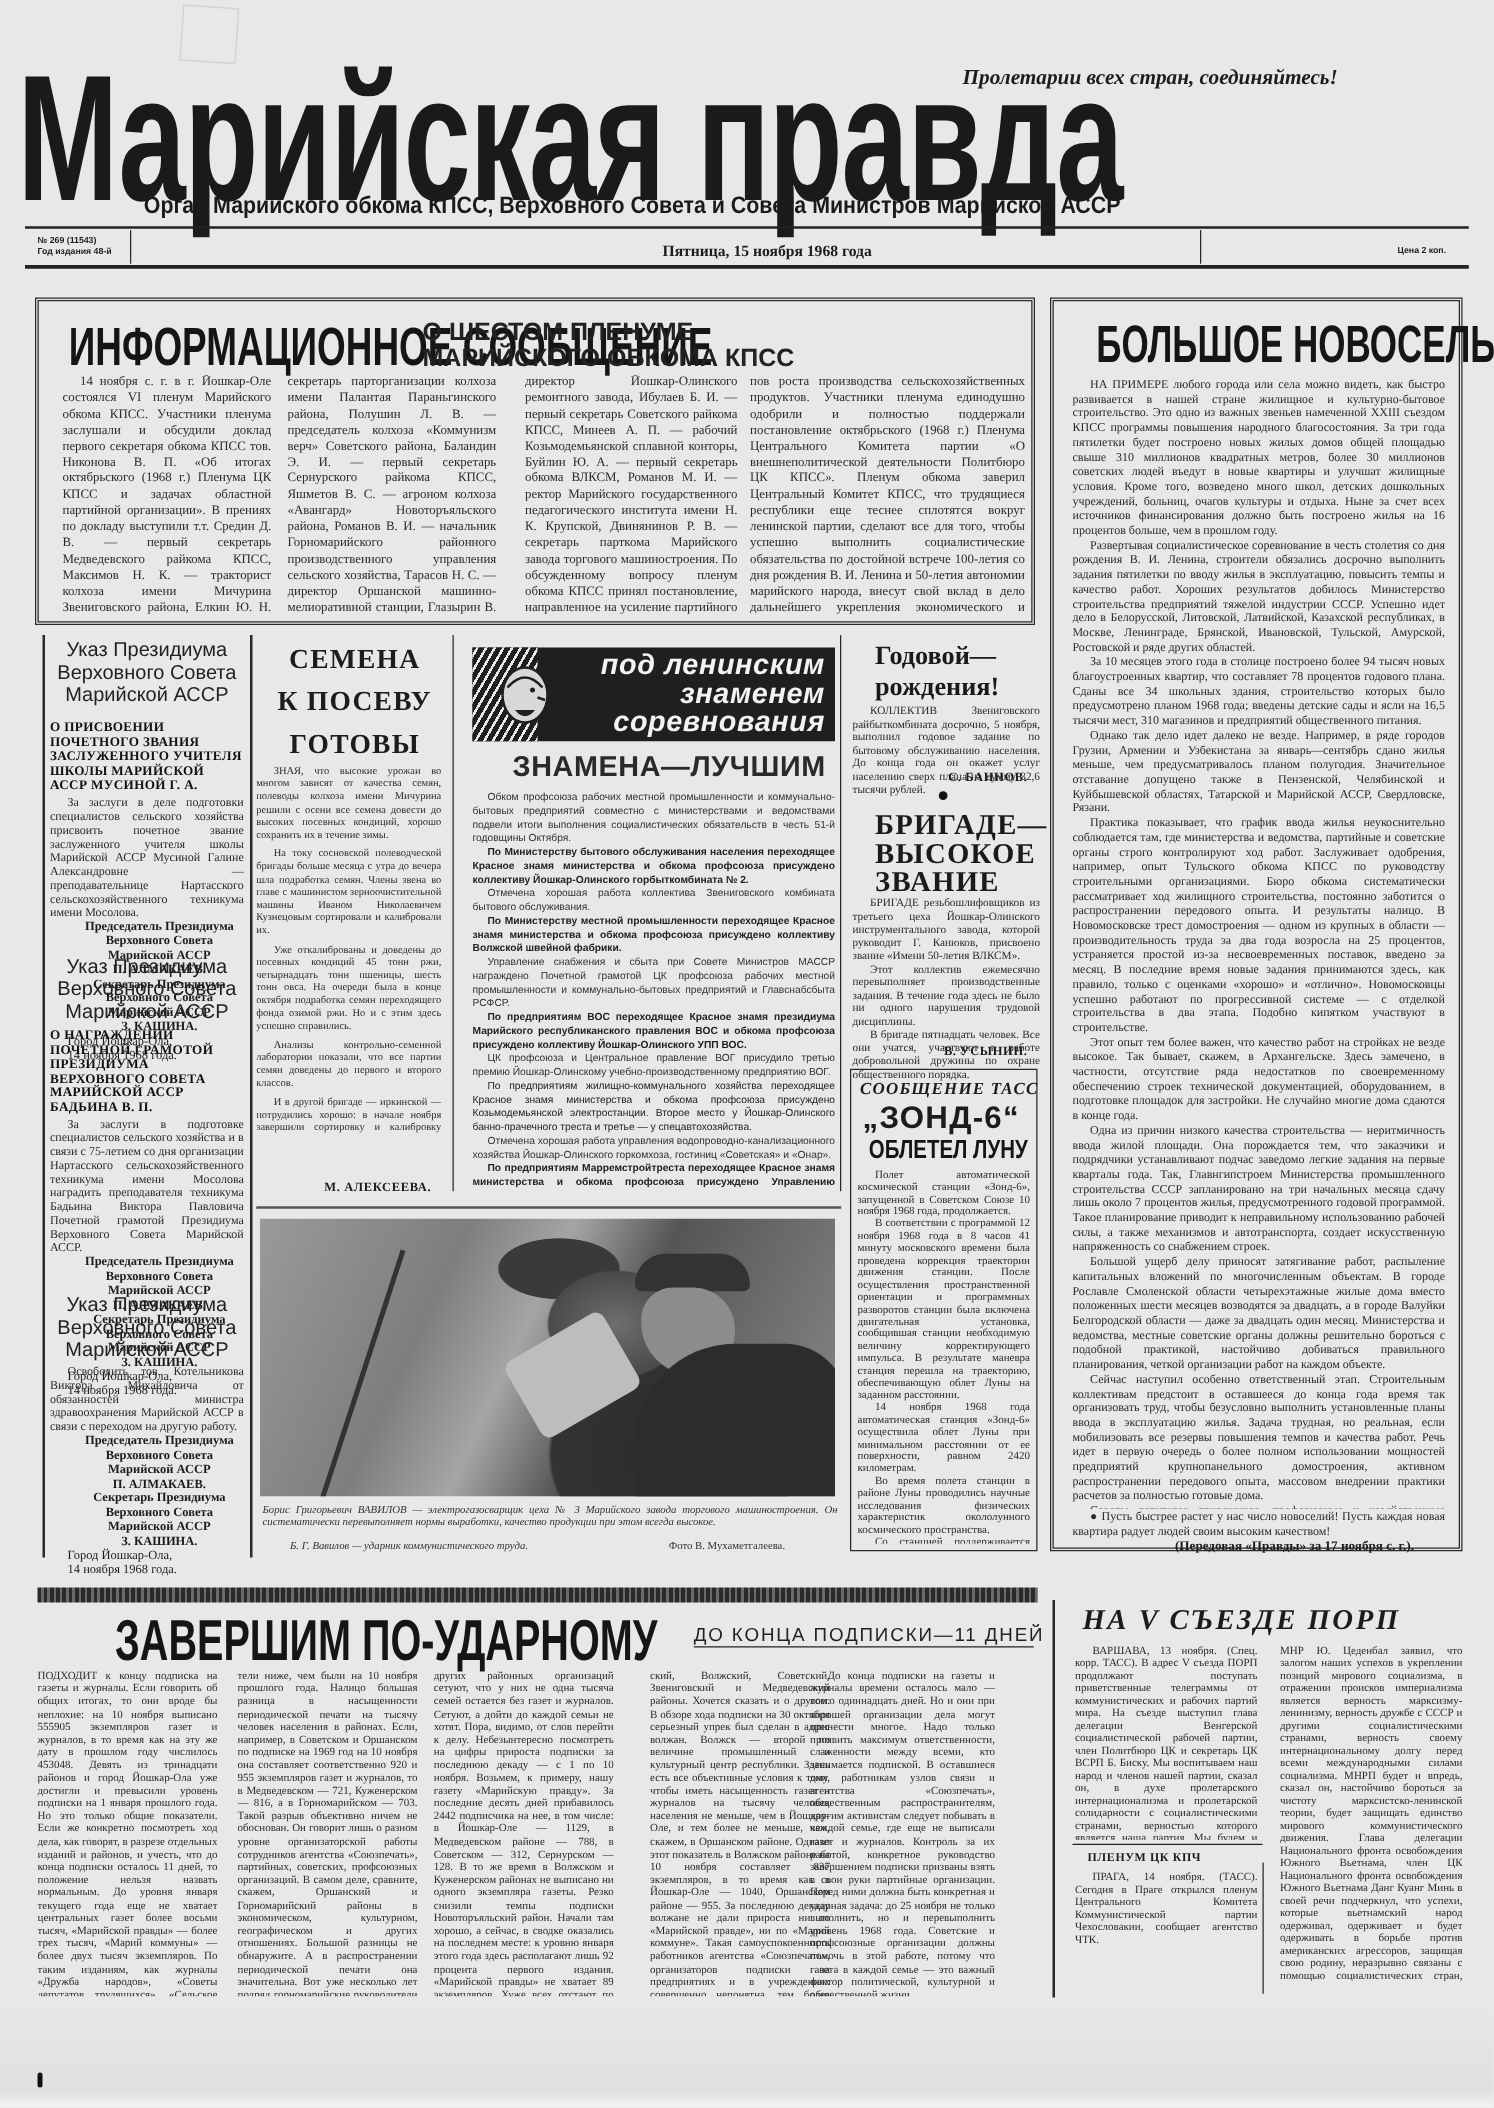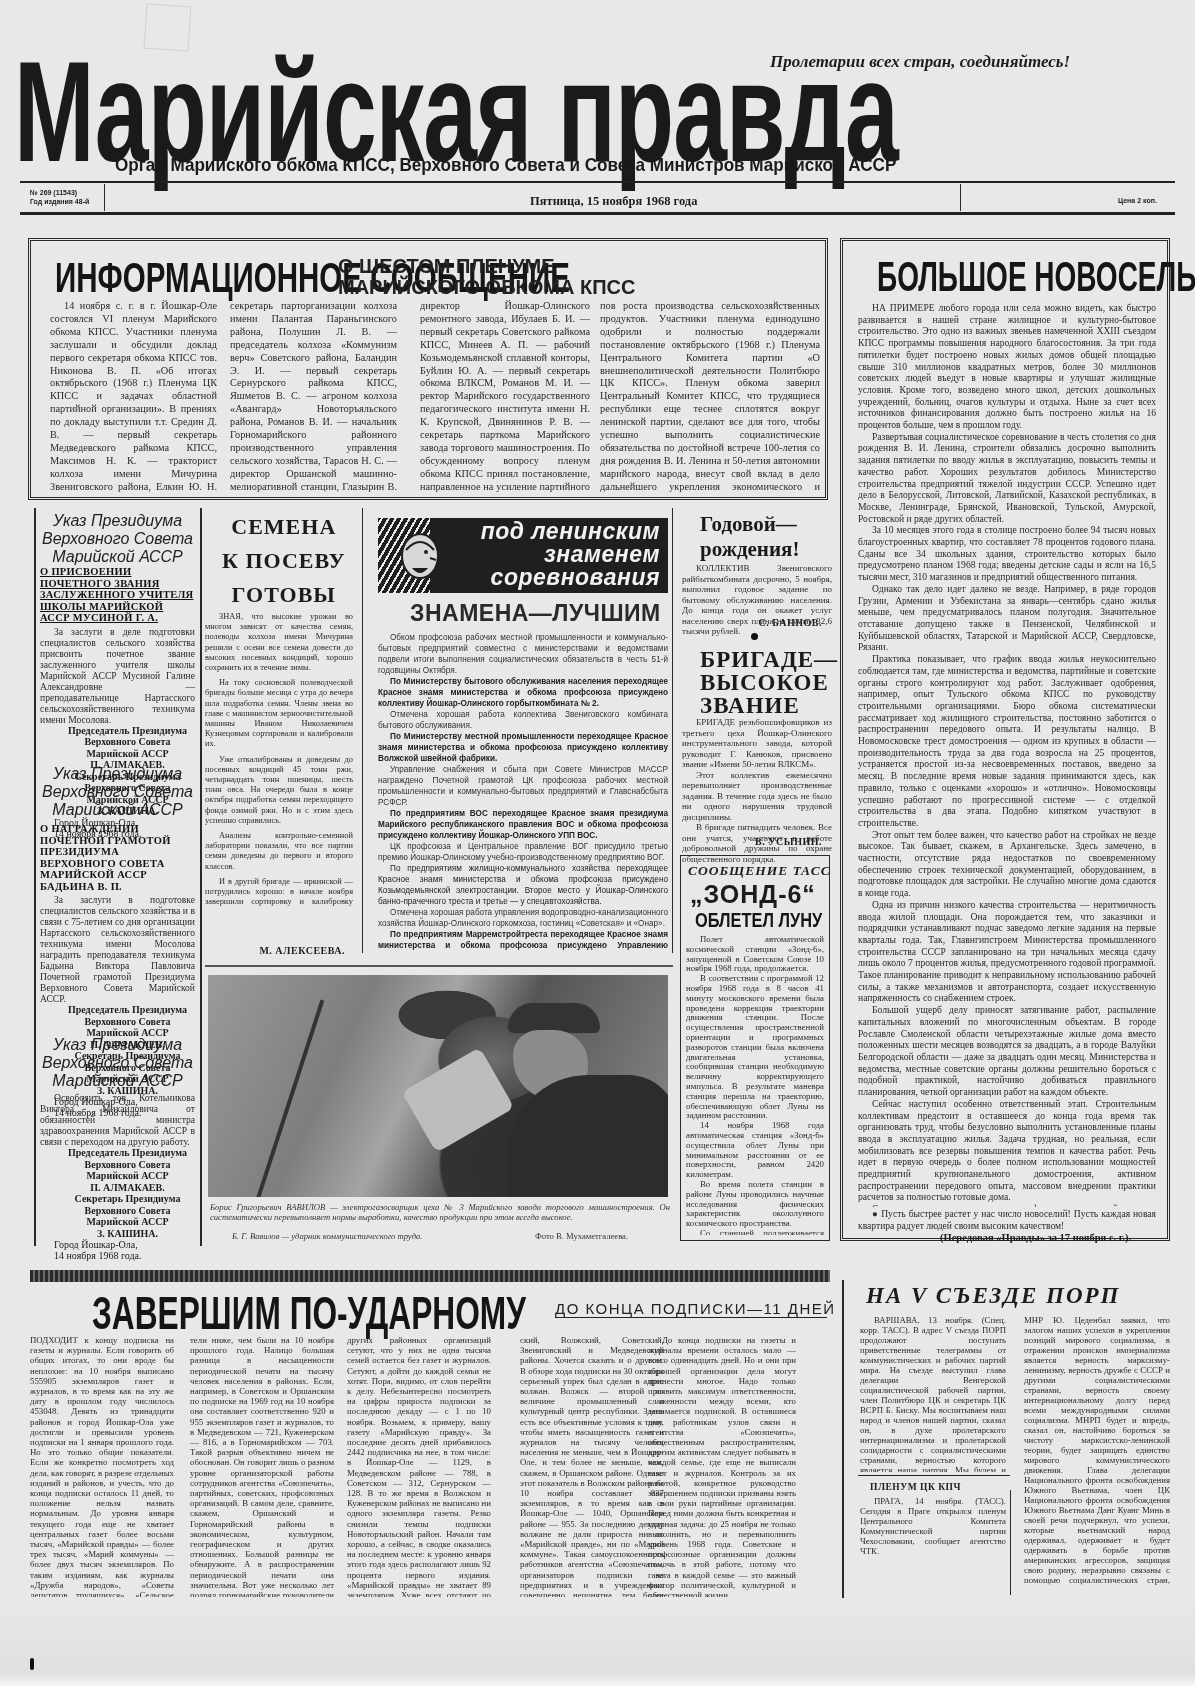--- a/index.html
+++ b/index.html
@@ -39,21 +39,21 @@
   .meta-small { font-family: "Liberation Sans", sans-serif; font-size: 7px; font-weight: bold; line-height: 9px; }
   .date-line { font-family: "Liberation Serif", serif; font-weight: bold; font-size: 12.5px; margin-left: 33px; }
 
   .condensed-head {
     font-family: "Liberation Sans", sans-serif; font-weight: bold;
     transform-origin: left top; white-space: nowrap; color: #151515;
   }
   .box { position: absolute; border: 2px solid #2a2a2a; }
   .box-double { position: absolute; border: 3px double #2a2a2a; }
   .sig { text-align: right; font-weight: bold; font-size: 10px; letter-spacing: 0.5px; }
-  .ukaz-title { font-family: "Liberation Sans", sans-serif; font-size: 16px; line-height: 18px; text-align: center; color:#222;font-style:italic; }
+  .ukaz-title { font-family: "Liberation Sans", sans-serif; font-size: 16px; line-height: 18px; text-align: center; color:#222; }
   .ukaz-sub { font-weight: bold; font-size: 10.5px; line-height: 11.5px; letter-spacing: 0.3px; text-transform: uppercase; color:#111; }
   .ukaz-sign { font-weight: bold; font-size: 10px; line-height: 11.5px; text-align: center; padding-left: 20px; }
 
   .banner {
     position: absolute; background: #1f1f1f; color: #f2f2f2;
     font-family: "Liberation Sans", sans-serif; font-weight: 900; font-style: italic;
   }
   .photo {
     position: absolute; overflow: hidden;
     background:
@@ -132,21 +132,21 @@
 
   <div class="vrule" style="left:34px;top:508px;height:738px;"></div>
   <div class="vrule" style="left:200px;top:508px;height:738px;"></div>
 
   <div class="abs" style="left:40px;top:512px;width:155px;">
     <div class="ukaz-title">
       <div>Указ Президиума</div>
       <div>Верховного Совета</div>
       <div>Марийской АССР</div>
     </div>
-    <div class="ukaz-sub serif" style="margin-top:0;text-decoration:underline;">О ПРИСВОЕНИИ ПОЧЕТНОГО ЗВАНИЯ ЗАСЛУЖЕННОГО УЧИТЕЛЯ ШКОЛЫ МАРИЙСКОЙ АССР МУСИНОЙ Г. А.</div>
+    <div class="ukaz-sub serif" style="margin-top:11px;">О ПРИСВОЕНИИ ПОЧЕТНОГО ЗВАНИЯ ЗАСЛУЖЕННОГО УЧИТЕЛЯ ШКОЛЫ МАРИЙСКОЙ АССР МУСИНОЙ Г. А.</div>
     <div class="body-text" style="font-size:9.6px;line-height:11px;margin-top:2px;">
         <p>За заслуги в деле подготовки специалистов сельского хозяйства присвоить почетное звание заслуженного учителя школы Марийской АССР Мусиной Галине Александровне — преподавательнице Нартасского сельскохозяйственного техникума имени Мосолова.</p>
       </div>
     <div class="ukaz-sign serif">
       <div>Председатель Президиума</div>
       <div>Верховного Совета</div>
       <div>Марийской АССР</div>
       <div>П. АЛМАКАЕВ.</div>
       <div>Секретарь Президиума</div>
       <div>Верховного Совета</div>

